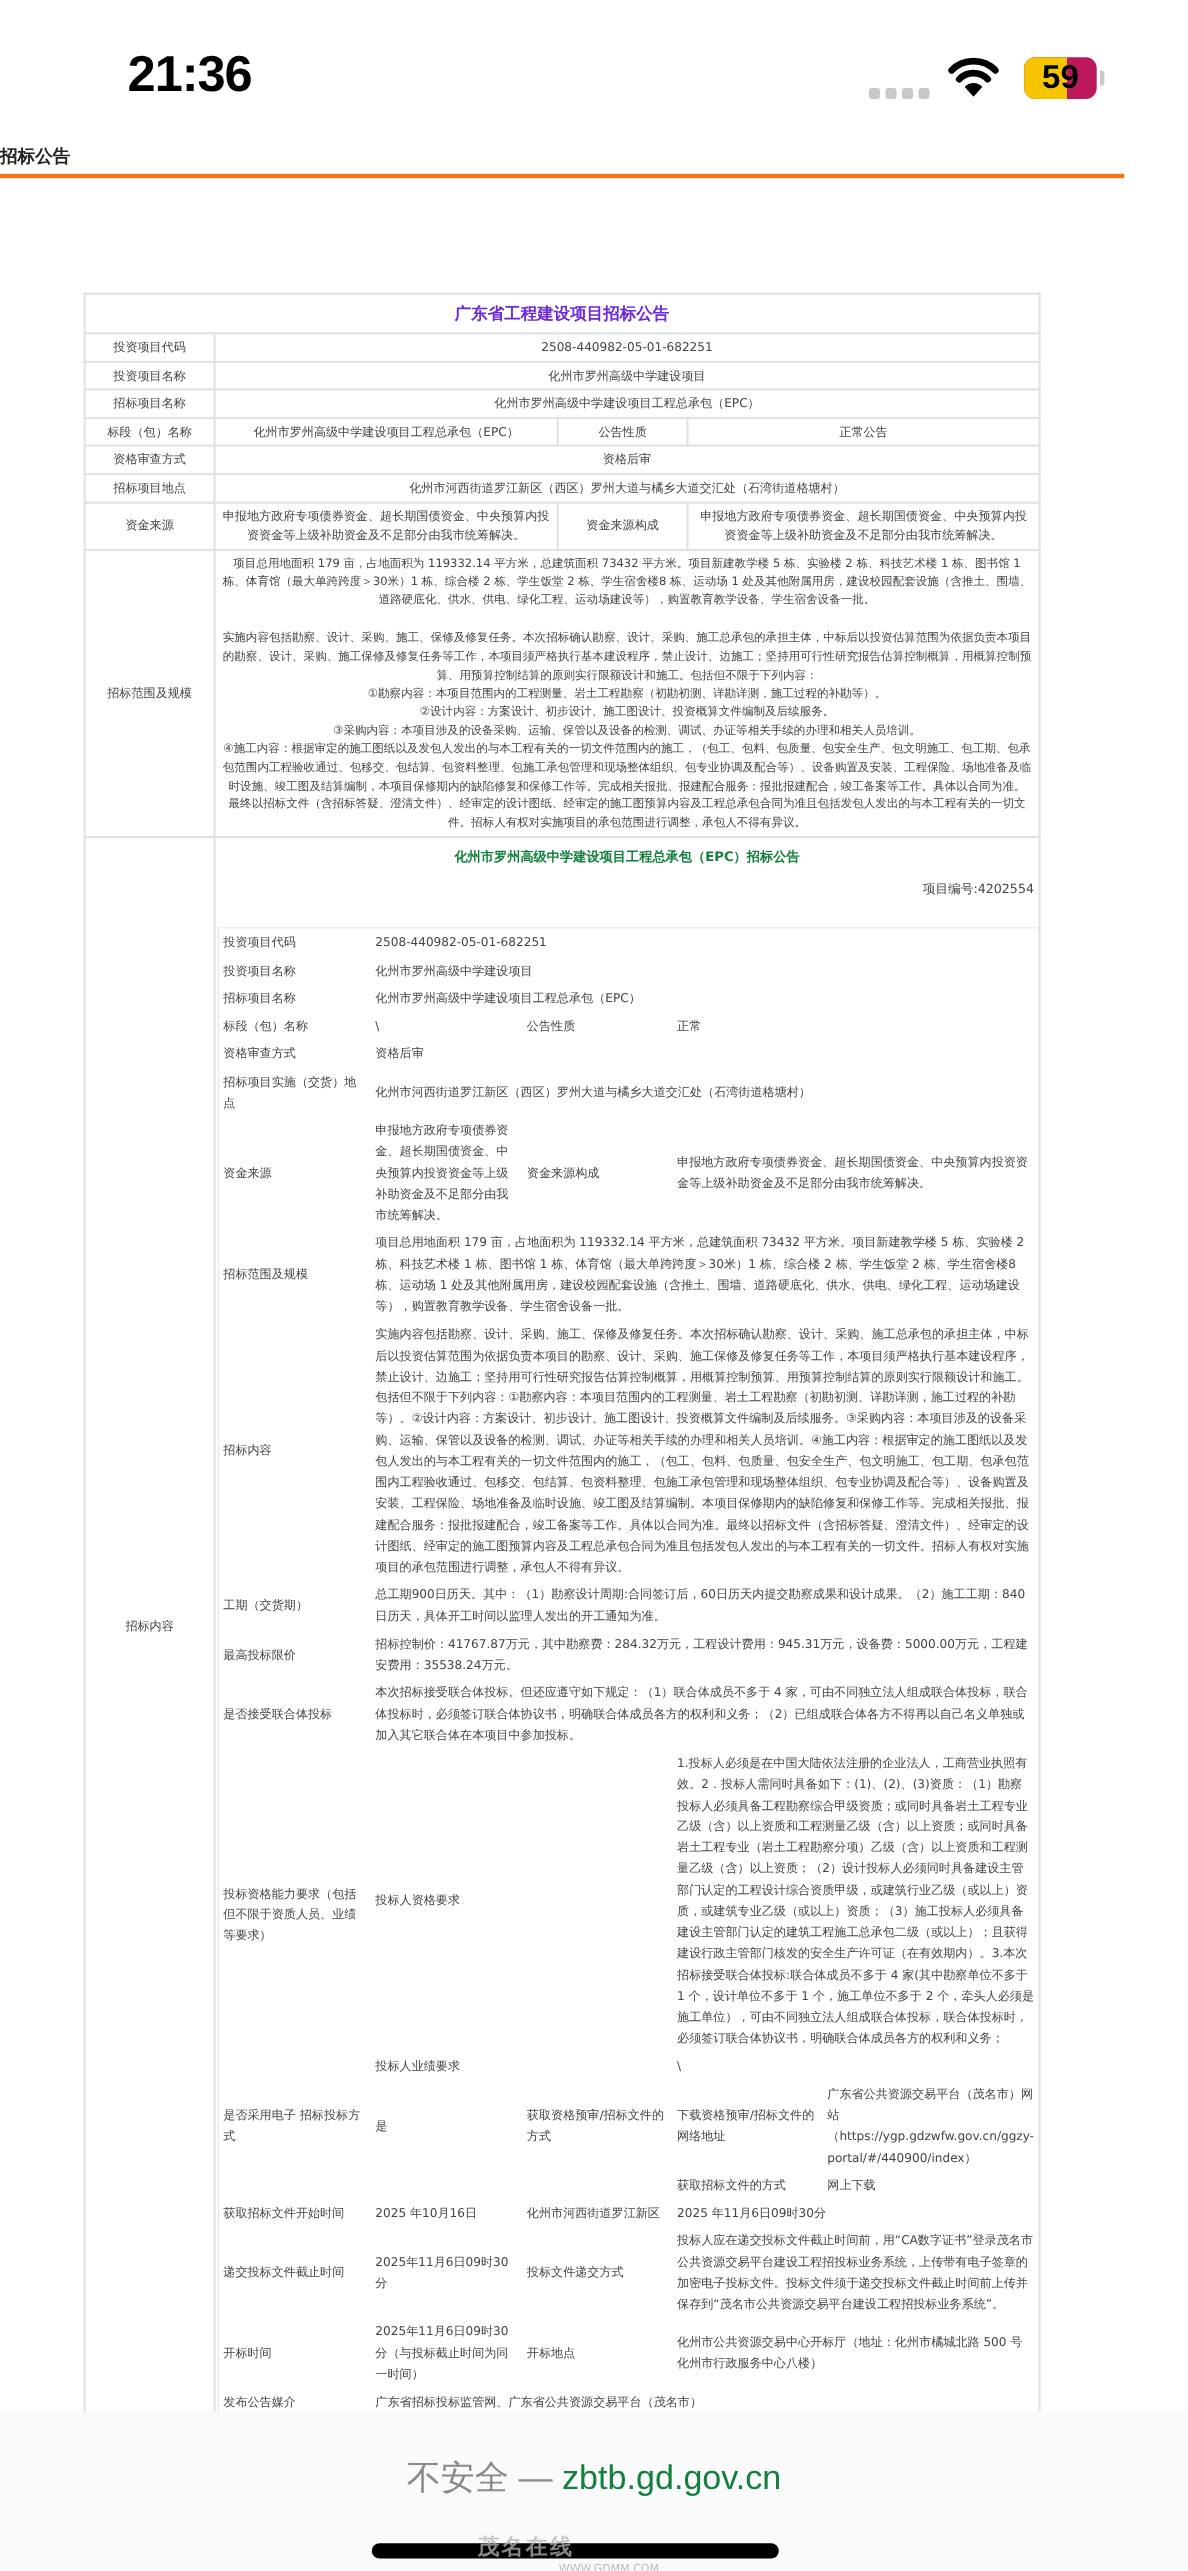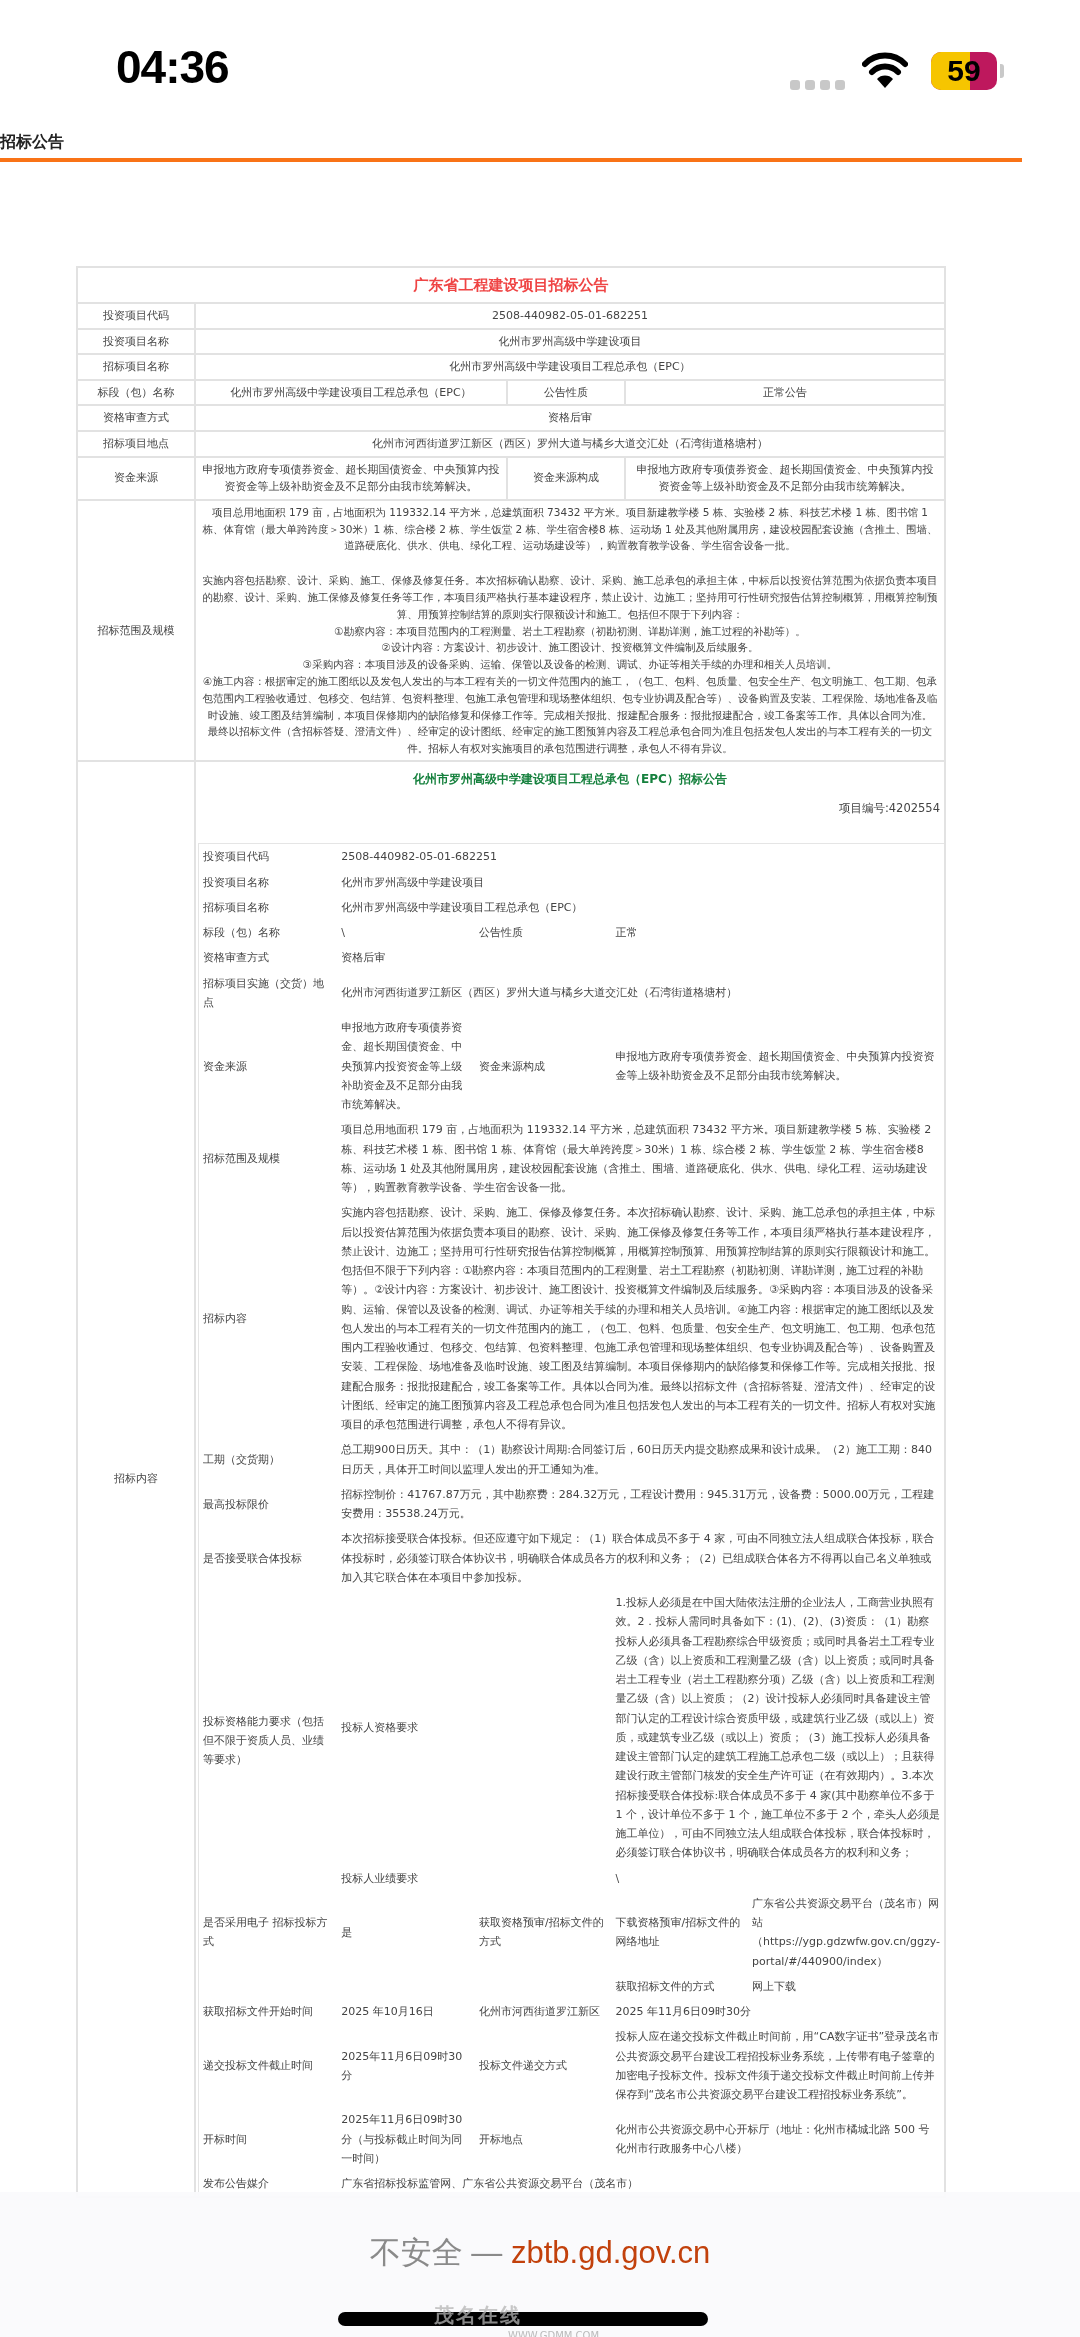--- a/index.html
+++ b/index.html
@@ -19,47 +19,47 @@
 
   
   .page-header { position: absolute; left: 0; top: 128px; width: 1022px; height: 34px; border-bottom: 4px solid #f97316; }
   .page-header-title { position: absolute; left: 0; top: 4px; font-size: 16px; color: #222; font-weight: bold; }
 
   
   .doc { position: absolute; left: 76px; top: 266px; width: 870px; }
   table.main { width: 870px; border-collapse: collapse; font-size: 11px; color: #444; }
   table.main td { border: 2px solid #e2e2e2; text-align: center; vertical-align: middle; padding: 3px 6px; line-height: 1.6; }
   table.main td.lbl { width: 118px; }
-  td.title-cell { font-size: 15px; font-weight: bold; color: #ef4444; height: 36px; }
+  td.title-cell { font-size: 15px; font-weight: bold; color: #6d28d9; height: 36px; }
   td.scope { line-height: 1.75; font-size: 10.5px; padding: 4px 8px; }
   .blank-line { height: 18px; }
 
   
   .inner { text-align: left; padding: 0 !important; vertical-align: top !important; }
   .inner-title { text-align: center; font-weight: bold; color: #15803d; font-size: 12px; margin-top: 8px; }
   .inner-code { text-align: right; font-size: 11.5px; color: #444; margin-top: 10px; padding-right: 4px; }
   .inner-box { margin: 26px 0 0 2px; border-top: 1px solid #e5e5e5; border-left: 1px solid #e5e5e5; }
   table.sub { width: 100%; border-collapse: collapse; font-size: 11px; color: #444; }
   table.sub td { border: none; text-align: left; vertical-align: middle; padding: 3px 4px; line-height: 1.75; }
   table.sub td.k { width: 148px; }
 
   
   .bottom-bar { position: absolute; left: 0; top: 2192px; width: 1080px; height: 145px; background: rgba(250,250,252,0.96); }
   .url-line { position: absolute; left: 0; width: 1080px; top: 40px; text-align: center; font-size: 31px; font-family: "Liberation Sans", sans-serif; }
   .url-insecure { color: #8a8a8a; }
-  .url-host { color: #c2410c; }
+  .url-host { color: #15803d; }
   .home-indicator { position: absolute; left: 338px; top: 120px; width: 370px; height: 14px; border-radius: 7px; background: #000; }
   .watermark { position: absolute; left: 434px; top: 110px; font-size: 20px; color: rgba(180,180,180,0.75); font-weight: bold; letter-spacing: 2px; text-align: right; }
   .watermark-sub { position: absolute; left: 508px; top: 138px; font-size: 10px; color: rgba(170,170,170,0.8); }
 </style>
 </head>
 <body>
 
 <div class="status-bar">
-  <div class="status-time">04:36</div>
+  <div class="status-time">21:36</div>
   <div class="signal-dots">
       <span></span>
       <span></span>
       <span></span>
       <span></span>
     </div>
   <svg class="wifi-icon" viewBox="0 0 46 36">
     <path d="M3 12 A28 28 0 0 1 43 12" stroke="#000" stroke-width="6" fill="none" stroke-linecap="round"></path>
     <path d="M10 20 A18 18 0 0 1 36 20" stroke="#000" stroke-width="6" fill="none" stroke-linecap="round"></path>
     <path d="M15 27 L23 36 L31 27 A11 11 0 0 0 15 27 Z" fill="#000"></path>

